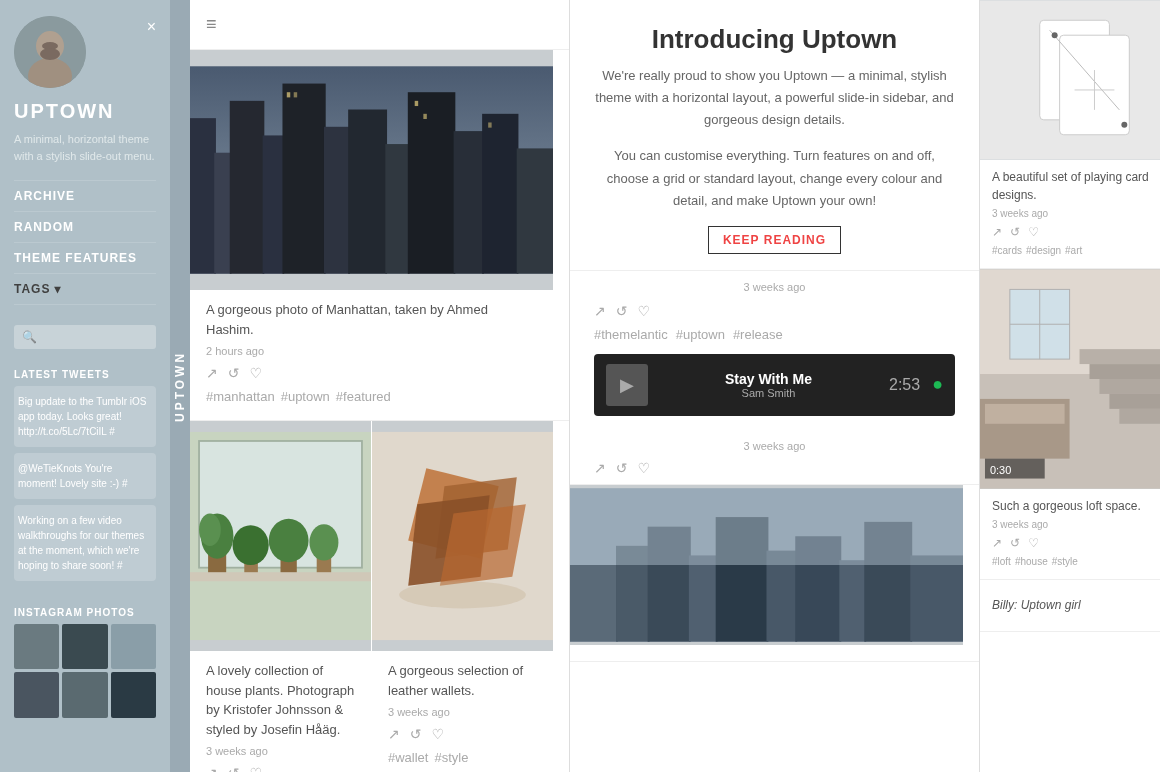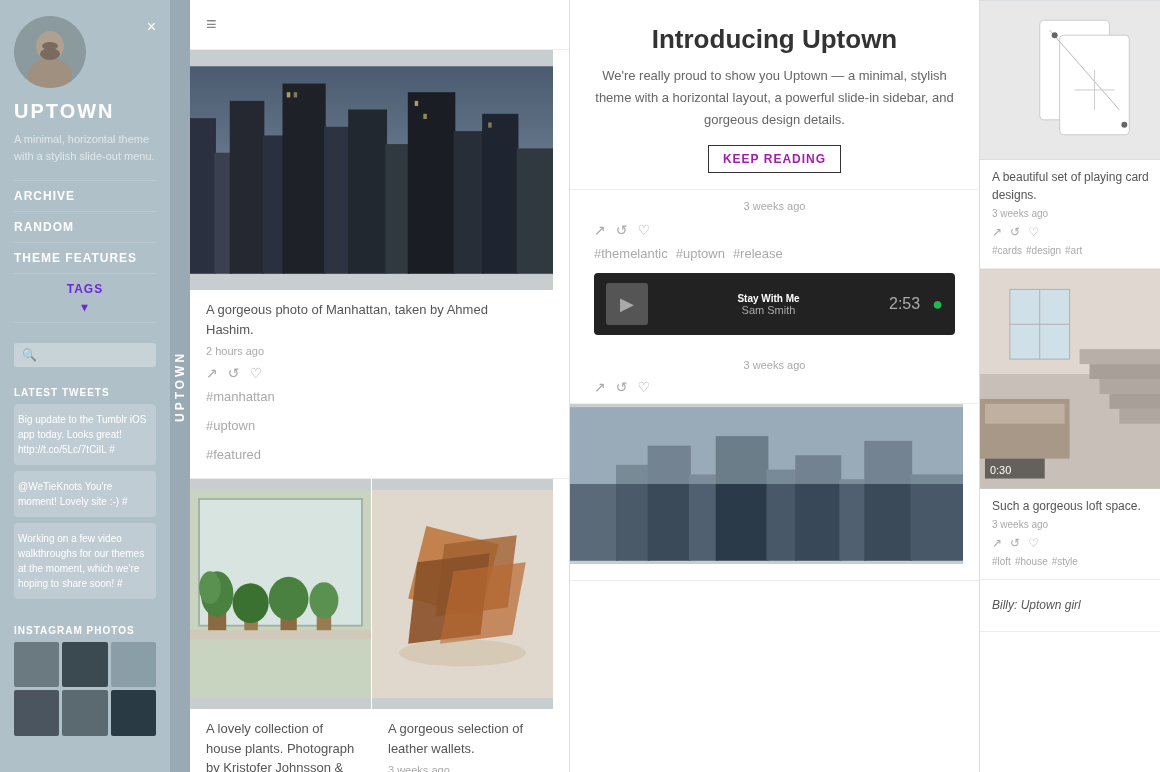--- a/index.html
+++ b/index.html
@@ -42,23 +42,23 @@
     }
     .sidebar-nav { display: flex; flex-direction: column; gap: 0; margin-bottom: 10px; }
     .sidebar-nav-item {
       font-size: 12px; font-weight: 600; text-transform: uppercase;
       letter-spacing: 1px; color: #fff; padding: 8px 0;
       cursor: pointer; border-bottom: 1px solid rgba(255,255,255,0.15);
     }
     .sidebar-nav-item:first-child { border-top: 1px solid rgba(255,255,255,0.15); }
     .sidebar-tags {
       font-size: 12px; font-weight: 600; text-transform: uppercase;
-      letter-spacing: 1px; color: #6d28d9; padding: 8px 0;
+      letter-spacing: 1px; color: #404040; padding: 8px 0;
       cursor: pointer; border-bottom: 1px solid rgba(255,255,255,0.15);
-      display: flex; align-items: center; gap: 4px; flex-direction: column;
+      display: flex; align-items: center; gap: 4px;
     }
     .sidebar-search {
       margin: 10px 0;
       padding: 5px 8px;
       background: rgba(255,255,255,0.3);
       border: none; border-radius: 3px;
       width: 100%; font-size: 12px; color: #fff;
       outline: none;
     }
     .sidebar-search::placeholder { color: rgba(255,255,255,0.6); }
@@ -113,59 +113,59 @@
     .post-card { padding: 0 16px 16px 0; border-bottom: 1px solid #eee; margin-bottom: 0; }
     .post-img-placeholder {
       width: 100%; background: #c8cdd0;
       display: flex; align-items: center; justify-content: center;
     }
     .post-body { padding: 10px 16px 0; }
     .post-caption { font-size: 13px; color: #555; line-height: 1.5; margin-bottom: 6px; }
     .post-time { font-size: 11px; color: #aaa; margin-bottom: 8px; }
     .post-actions { display: flex; gap: 10px; margin-bottom: 8px; }
     .post-action { font-size: 14px; color: #aaa; cursor: pointer; }
-    .post-tags { display: flex; flex-wrap: wrap; gap: 14px; flex-direction: column; }
+    .post-tags { display: flex; flex-wrap: wrap; gap: 6px; }
     .post-tag { font-size: 13px; color: #aaa; }
 
     
     .grid-posts { display: flex; gap: 0; }
     .grid-post { flex: 1; }
     .grid-post + .grid-post { border-left: 1px solid #fff; }
 
     
     .col2 { width: 410px; min-width: 410px; text-align: center; }
 
     
     .intro-section { padding: 24px 24px 16px; border-bottom: 1px solid #eee; }
     .intro-title { font-size: 26px; font-weight: 700; color: #333; margin-bottom: 10px; line-height: 1.2; }
     .intro-body { font-size: 13px; color: #666; line-height: 1.7; margin-bottom: 14px; }
     .keep-reading {
       display: inline-block;
       border: 1px solid #333;
       padding: 6px 14px;
       font-size: 12px; font-weight: 600;
-      color: #a21caf; cursor: pointer;
+      color: #ef4444; cursor: pointer;
       text-transform: uppercase; letter-spacing: 1px;
     }
     .post-time-section { font-size: 11px; color: #aaa; padding: 10px 24px; }
     .post-actions-section { padding: 0 24px 8px; display: flex; gap: 10px; }
     .post-tags-section { padding: 0 24px 12px; display: flex; gap: 8px; }
 
     
     .music-player {
       margin: 0 24px 16px;
       background: #222;
       border-radius: 4px;
       display: flex; align-items: center;
       padding: 10px 12px; gap: 12px;
       color: #fff;
     }
     .music-thumb { width: 42px; height: 42px; background: #555; border-radius: 3px; flex-shrink: 0; display: flex; align-items: center; justify-content: center; }
     .music-info { flex: 1; }
-    .music-title { font-size: 10px; font-weight: 600; }
+    .music-title { font-size: 14px; font-weight: 600; }
     .music-artist { font-size: 11px; color: #aaa; }
     .music-time { font-size: 16px; color: #aaa; }
     .music-spotify { color: #1db954; font-size: 18px; }
 
     
     .col3 { width: 220px; min-width: 220px; background: #fff; border-right: 1px solid #ddd; overflow-y: auto; height: 772px; padding-bottom: 20px; }
     .col3-card { border-bottom: 1px solid #eee; padding-bottom: 12px; margin-bottom: 0; }
     .card-img-placeholder { width: 100%; background: #c8d0d4; display: flex; align-items: center; justify-content: center; }
     .card-body { padding: 8px 12px 0; }
     .card-caption { font-size: 12px; color: #555; line-height: 1.5; margin-bottom: 4px; }
@@ -342,20 +342,21 @@
       </div>
     </div>
   </div>
 
 </div>
 
 <div class="column col2">
   <div class="intro-section">
     <div class="intro-title">Introducing Uptown</div>
     <div class="intro-body">We're really proud to show you Uptown — a minimal, stylish theme with a horizontal layout, a powerful slide-in sidebar, and gorgeous design details.</div>
+    <div class="intro-body">You can customise everything. Turn features on and off, choose a grid or standard layout, change every colour and detail, and make Uptown your own!</div>
     <div class="keep-reading">Keep Reading</div>
   </div>
   <div class="post-time-section">3 weeks ago</div>
   <div class="post-actions-section">
     <span class="post-action">↗</span>
     <span class="post-action">↺</span>
     <span class="post-action">♡</span>
   </div>
   <div class="post-tags-section">
     <span class="post-tag">#themelantic</span>

